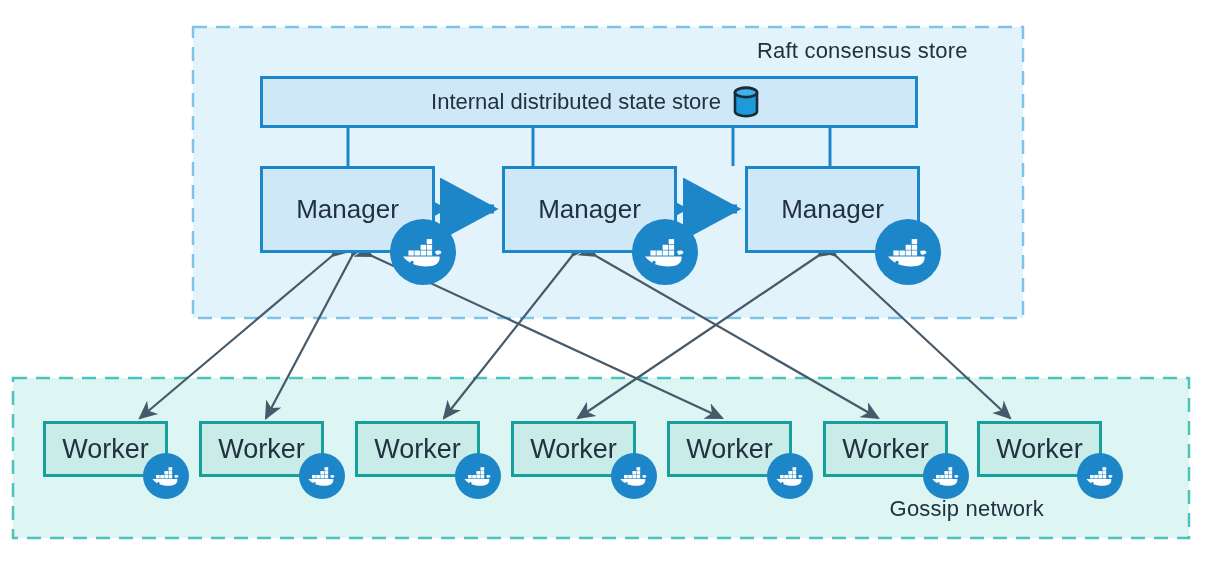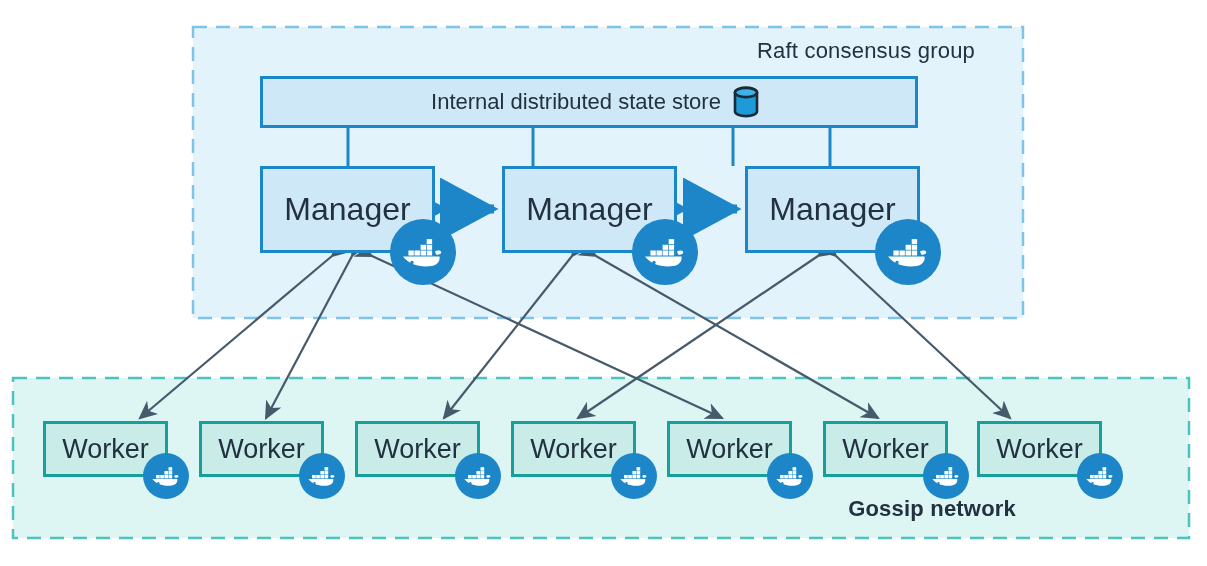--- a/index.html
+++ b/index.html
@@ -53,21 +53,21 @@
   }
   .store-text {
     font-size: 22px;
     color: #22313f;
     white-space: nowrap;
   }
   .manager-box {
     background: #cfe8f7;
     border: 3px solid #1b87c9;
   }
-  .manager-box .node-label { font-size: 32px; }
+  .manager-box .node-label { font-size: 26px; }
   .worker-box {
     background: #c9ece9;
     border: 3px solid #17a09b;
   }
   .worker-box .node-label { font-size: 27px; }
   .docker-badge {
     position: absolute;
     border-radius: 50%;
     background: #1d86c8;
     display: flex;
@@ -110,22 +110,22 @@
       <line x1="332" y1="256" x2="140" y2="418"></line>
       <line x1="352" y1="256" x2="266" y2="418"></line>
       <line x1="372" y1="256" x2="722" y2="418"></line>
       <line x1="572" y1="256" x2="444" y2="418"></line>
       <line x1="596" y1="256" x2="878" y2="418"></line>
       <line x1="818" y1="256" x2="578" y2="418"></line>
       <line x1="836" y1="256" x2="1010" y2="418"></line>
     </g>
   </svg>
 
-  <div class="grp-label" style="left:757px; top:38px;">Raft consensus group</div>
-  <div class="grp-label" style="left:1016px; top:496px; transform:translateX(-100%);font-weight:bold;">Gossip network</div>
+  <div class="grp-label" style="left:757px; top:38px;">Raft consensus store</div>
+  <div class="grp-label" style="left:1044px; top:496px; transform:translateX(-100%);">Gossip network</div>
 
   <div class="node store-box" style="left:260px; top:76px; width:658px; height:52px;padding-left:12px;">
     <div class="store-inner">
       <span class="store-text">Internal distributed state store</span>
       <svg class="db-cyl" width="26" height="32" viewBox="0 0 26 32">
         <rect x="2" y="6" width="22" height="21" fill="#1d9bd9"></rect>
         <ellipse cx="13" cy="6.5" rx="11" ry="4.6" fill="#3fb3e8" stroke="#1a2b38" stroke-width="2.6"></ellipse>
         <path d="M2,6.5 L2,25.5 A11,4.6 0 0 0 24,25.5 L24,6.5" fill="#1d9bd9" stroke="#1a2b38" stroke-width="2.6"></path>
         <ellipse cx="13" cy="6.5" rx="11" ry="4.6" fill="#3fb3e8" stroke="#1a2b38" stroke-width="2.6"></ellipse>
       </svg>

